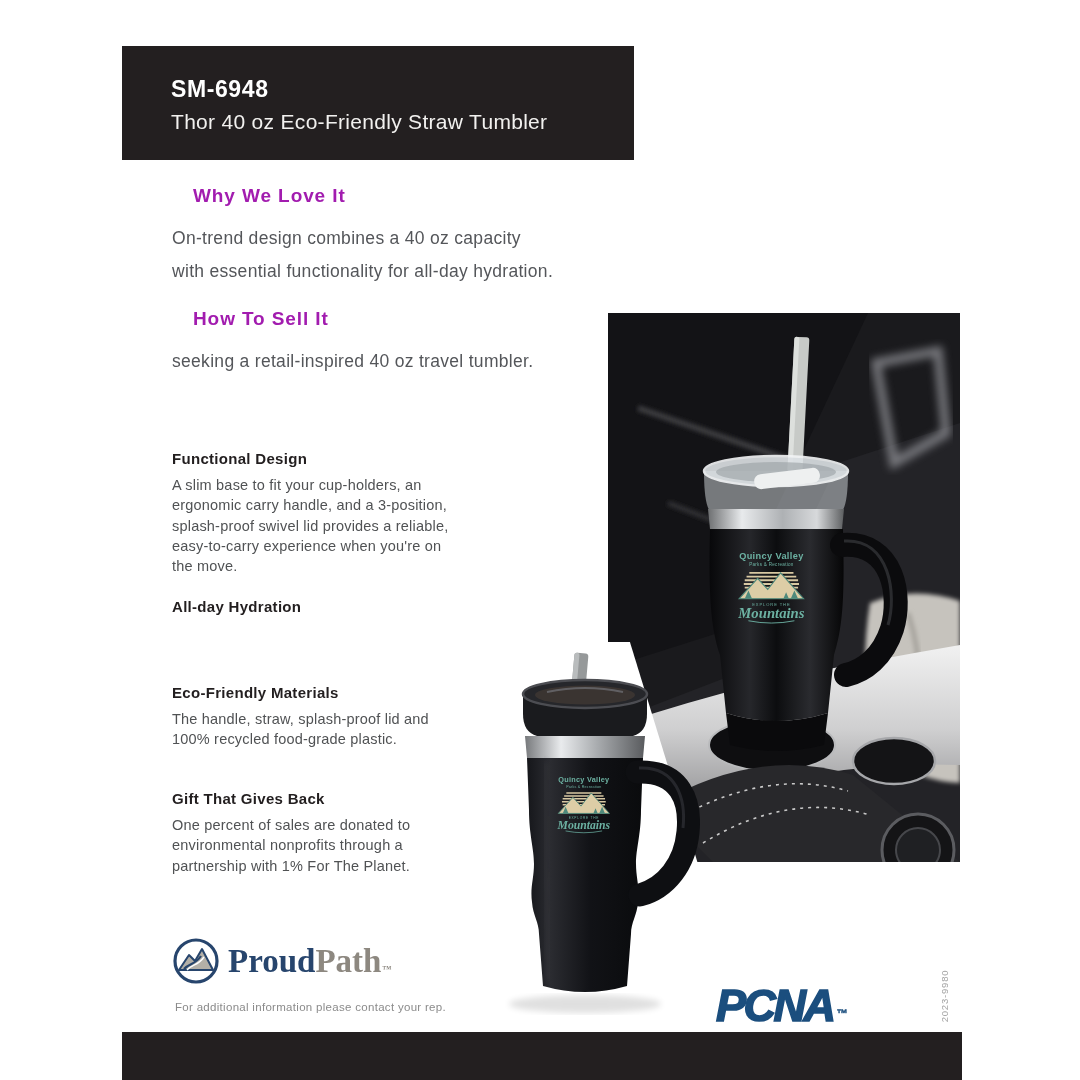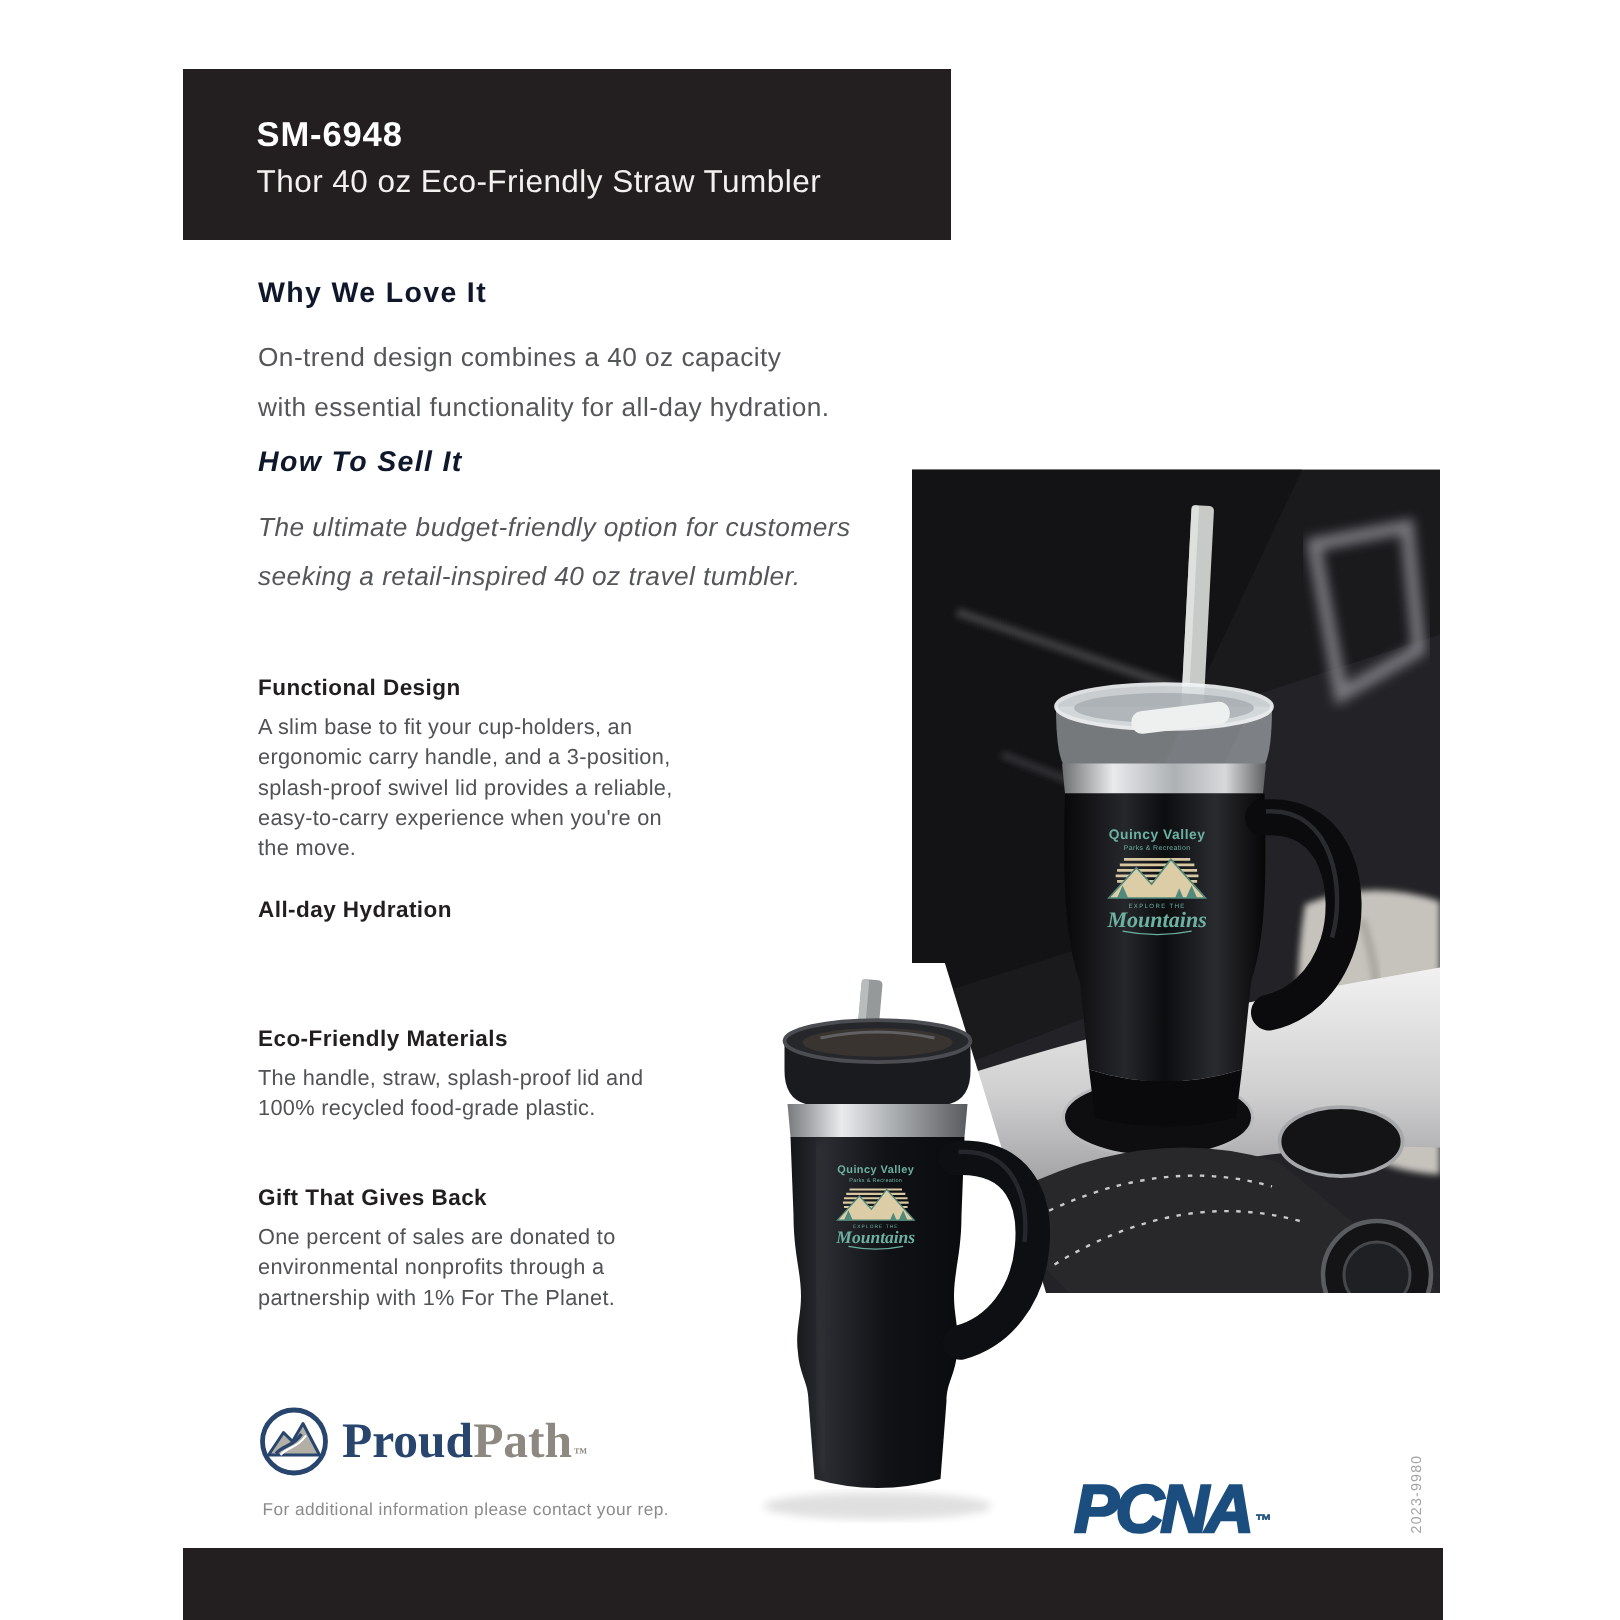--- a/index.html
+++ b/index.html
@@ -8,22 +8,22 @@
 
   
   .header-bar{position:absolute;left:122px;top:46px;width:512px;height:114px;
               background:#231f20;color:#fff;box-sizing:border-box;padding:30px 0 0 49px;}
   .header-sku{font-size:23px;font-weight:bold;letter-spacing:.6px;color:#ffffff;}
   .header-name{font-size:21px;margin-top:7px;letter-spacing:.3px;color:#f2f1ef;font-weight:400;}
 
   
   .intro{position:absolute;left:172px;width:470px;}
   .intro-why{top:185px;}
-  .intro-how{top:298px;font-style:italic;}
-  .intro-heading{font-size:19px;font-weight:bold;color:#0f172a;letter-spacing:.9px;}
+  .intro-how{top:308px;}
+  .intro-heading{font-size:19px;font-weight:bold;color:#a21caf;letter-spacing:.9px;margin-left:21px;}
   .intro-lines{margin-top:15px;}
   .intro-line{font-size:17.5px;color:#54565a;line-height:33px;letter-spacing:.3px;}
 
   
   .feature{position:absolute;left:172px;width:320px;}
   .feat-1{top:450px;} .feat-2{top:598px;} .feat-3{top:684px;} .feat-4{top:790px;}
   .feature-heading{font-size:15px;font-weight:bold;color:#221e1f;letter-spacing:.3px;}
   .feature-lines{margin-top:8px;}
   .feature-line{font-size:14.5px;color:#505254;line-height:20.3px;letter-spacing:.2px;}
 
@@ -70,21 +70,20 @@
     <div class="intro-heading">Why We Love It</div>
     <div class="intro-lines">
       <div class="intro-line">On-trend design combines a 40 oz capacity</div>
       <div class="intro-line">with essential functionality for all-day hydration.</div>
     </div>
   </div>
 
   <div class="intro intro-how">
     <div class="intro-heading">How To Sell It</div>
     <div class="intro-lines">
-      <div class="intro-line">The ultimate budget-friendly option for customers</div>
       <div class="intro-line">seeking a retail-inspired 40 oz travel tumbler.</div>
     </div>
   </div>
 
   <div class="feature feat-1">
     <div class="feature-heading">Functional Design</div>
     <div class="feature-lines">
       <div class="feature-line">A slim base to fit your cup-holders, an</div>
       <div class="feature-line">ergonomic carry handle, and a 3-position,</div>
       <div class="feature-line">splash-proof swivel lid provides a reliable,</div>

